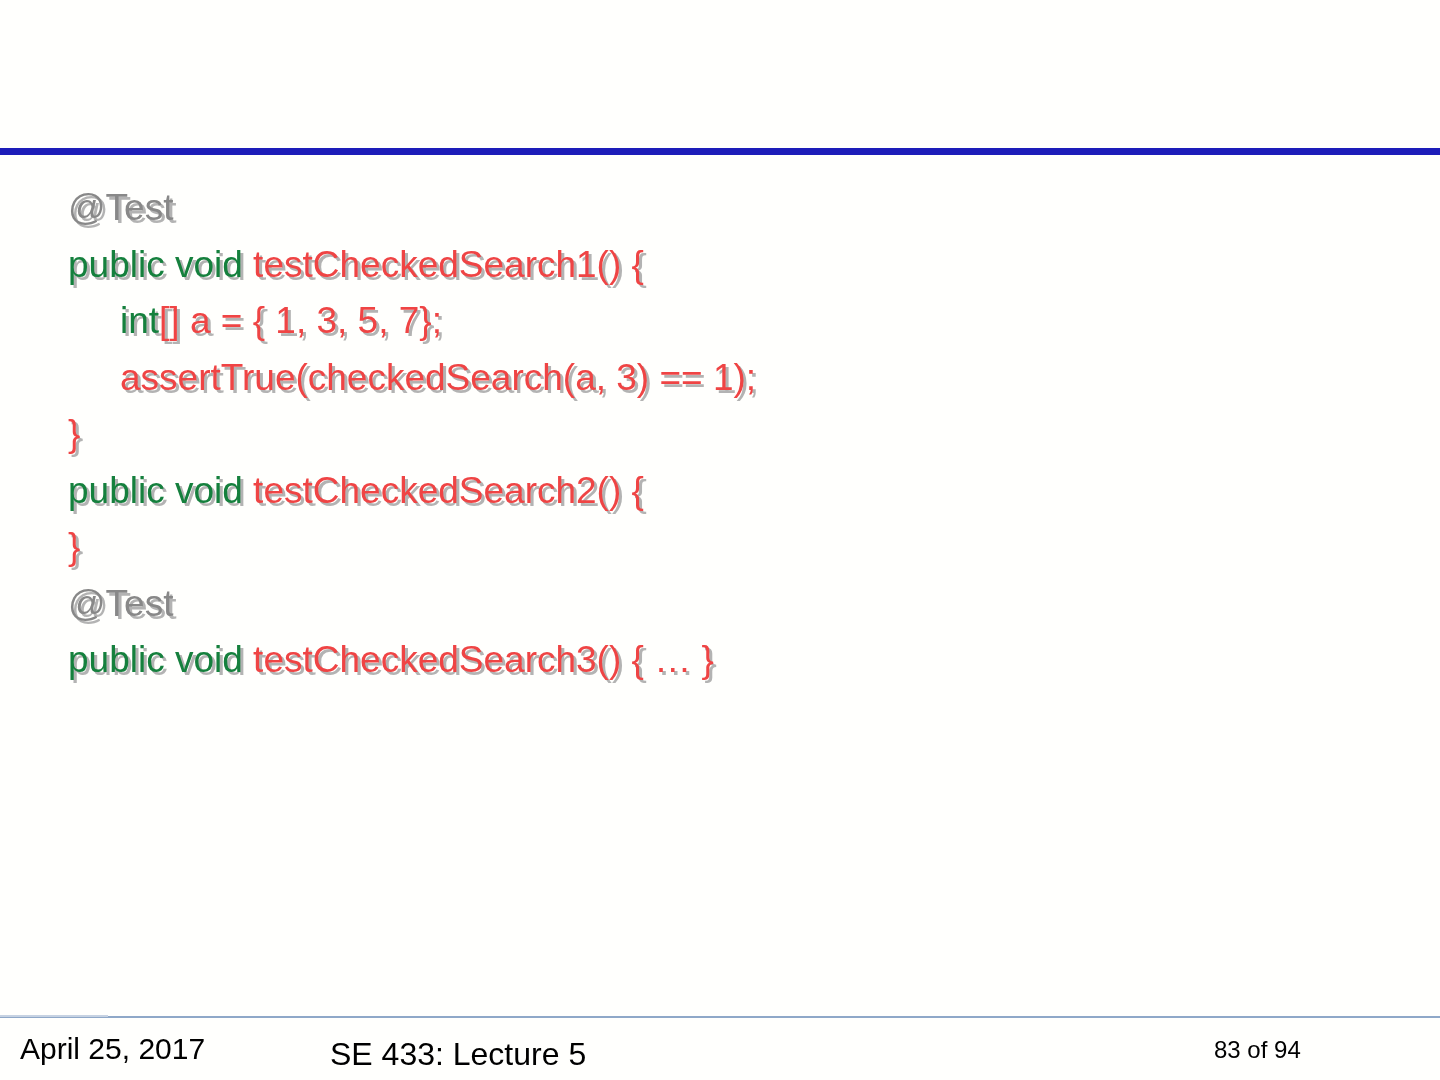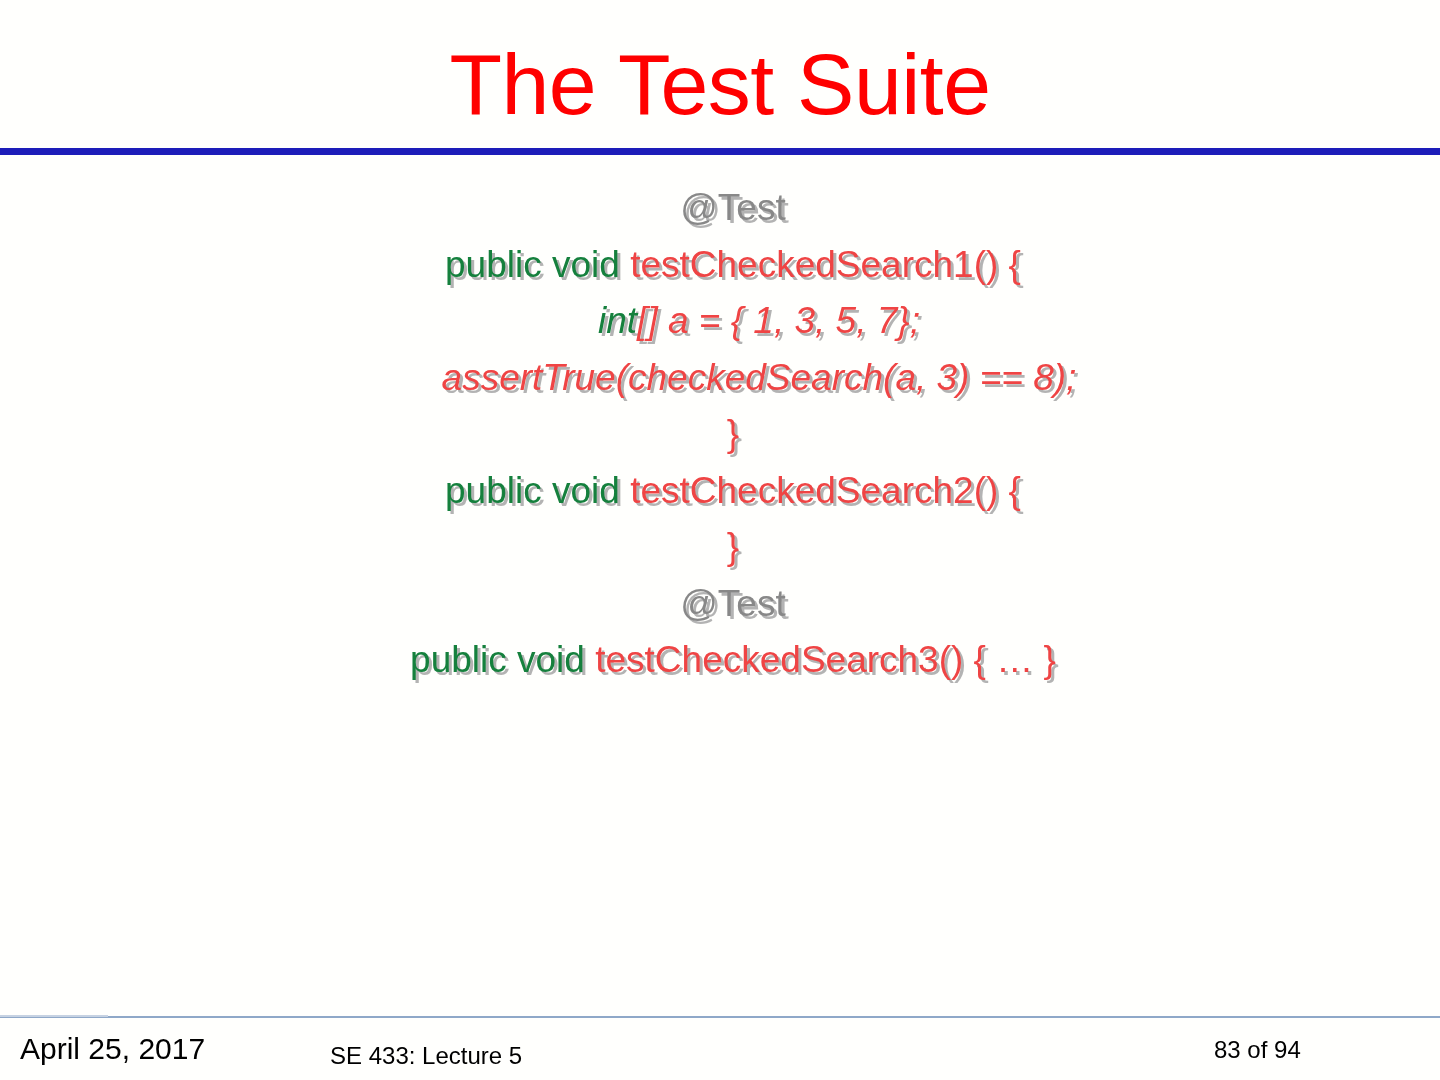--- a/index.html
+++ b/index.html
@@ -48,32 +48,31 @@
     height: 7px;
     background: #1d1db9;
   }
 
   
   .code-body {
     position: absolute;
     left: 68px;
     top: 180px;
     width: 1330px;
-    text-align: center;
   }
   .code-line {
     height: 56.5px;
     font-size: 37px;
     line-height: 56.5px;
     white-space: pre;
     color: #000000;
     
     text-shadow: 3px 3px 0 rgba(150,150,150,0.72);
   }
-  .code-line.indent-1 { padding-left: 52px; font-style: italic; }
+  .code-line.indent-1 { padding-left: 52px; }
 
   .tok-kw    { color: #15803d; }
   .tok-anno  { color: #888888; }
   .tok-plain { color: #ef4444; }
 
   
   .footer-rule {
     position: absolute;
     left: 0;
     top: 1016px;
@@ -100,48 +99,45 @@
   }
   .footer-date {
     position: absolute;
     left: 20px;
     top: 4px;
     white-space: nowrap;
   }
   .footer-center {
     position: absolute;
     left: 330px;
-    top: 14px;
-    font-size: 24px;
+    top: 8px;
+    font-size: 32px;
     white-space: nowrap;
   }
   .footer-page {
     position: absolute;
     left: 1214px;
     top: 8px;
     font-size: 24px;
     white-space: nowrap;
   }
 </style>
 </head>
 <body>
 
 <div class="slide">
 
-  <div class="title-area">
-    <h1 class="slide-title">The Test Suite</h1>
-  </div>
 
   <div class="title-rule"></div>
 
   <div class="code-body">
       <div class="code-line"><span class="tok-anno">@Test</span></div>
       <div class="code-line"><span class="tok-kw">public void</span><span class="tok-plain"> testCheckedSearch1() {</span></div>
       <div class="code-line indent-1"><span class="tok-kw">int</span><span class="tok-plain">[] a = { 1, 3, 5, 7};</span></div>
-      <div class="code-line indent-1"><span class="tok-plain">assertTrue(checkedSearch(a, 3) == 8);</span></div>
+      <div class="code-line indent-1"><span class="tok-plain">assertTrue(checkedSearch(a, 3) == 1);</span></div>
       <div class="code-line"><span class="tok-plain">}</span></div>
       <div class="code-line"><span class="tok-kw">public void</span><span class="tok-plain"> testCheckedSearch2() {</span></div>
       <div class="code-line"><span class="tok-plain">}</span></div>
       <div class="code-line"><span class="tok-anno">@Test</span></div>
       <div class="code-line"><span class="tok-kw">public void</span><span class="tok-plain"> testCheckedSearch3() { … }</span></div>
     </div>
 
   <div class="footer-rule"></div>
   <div class="footer-rule-accent"></div>
 

